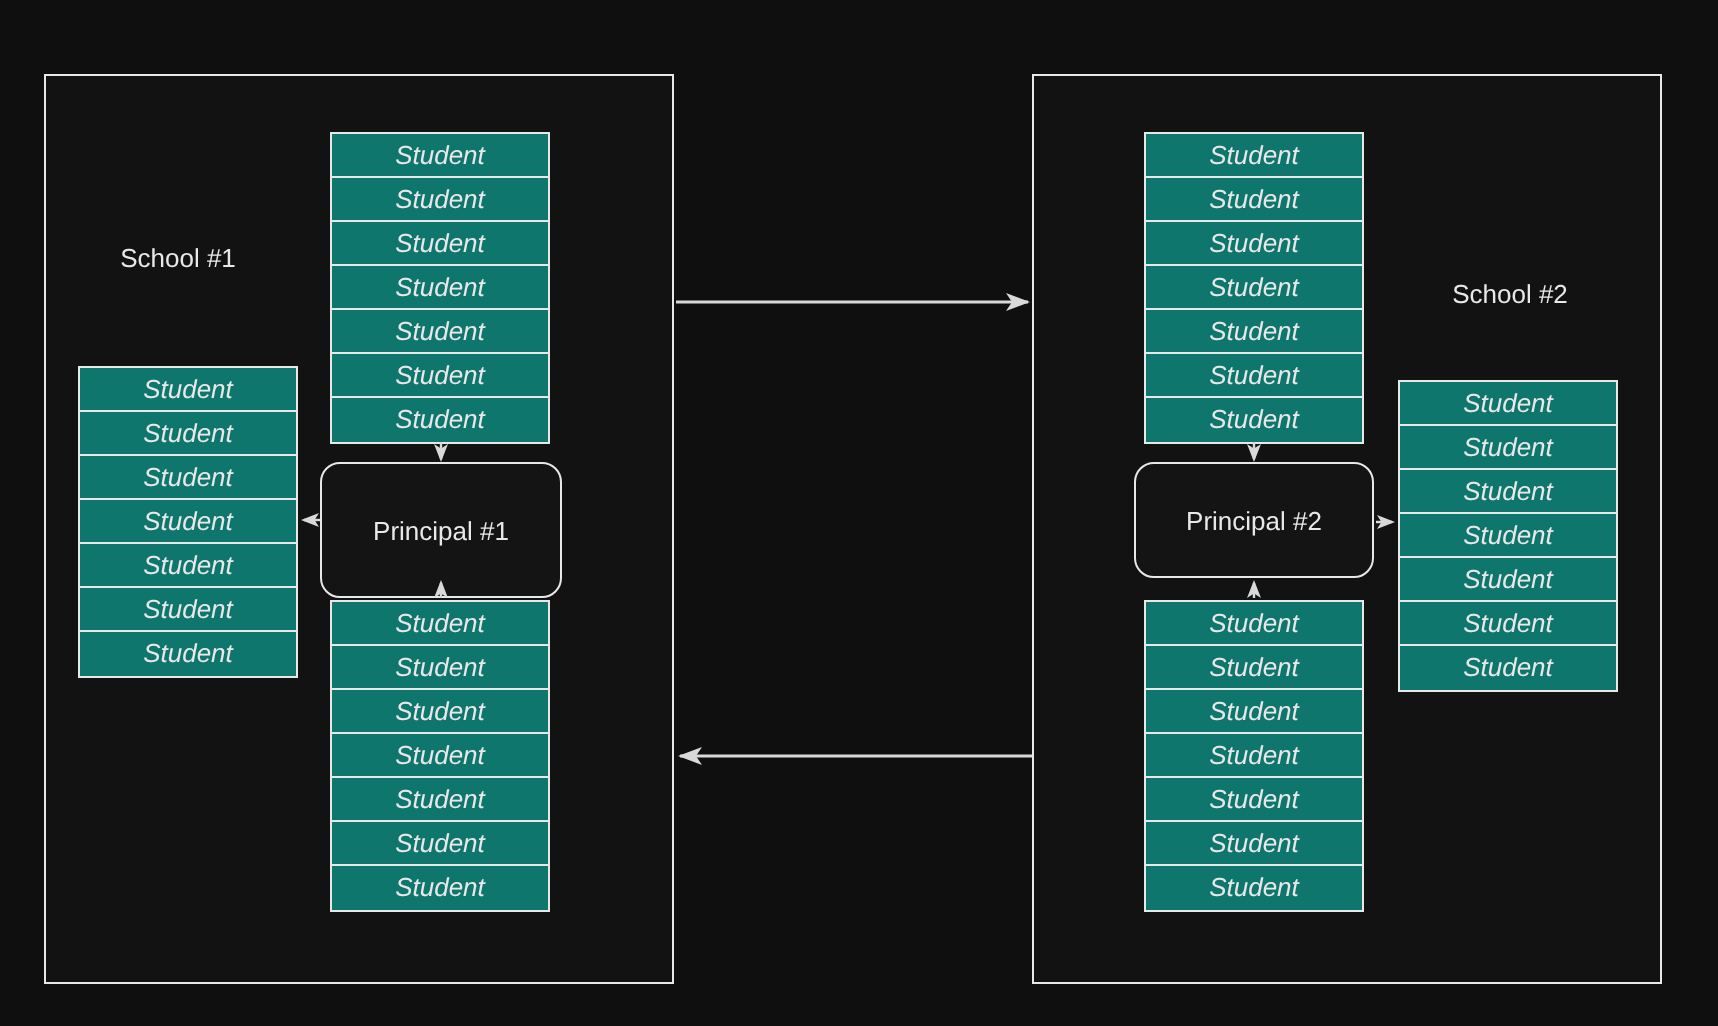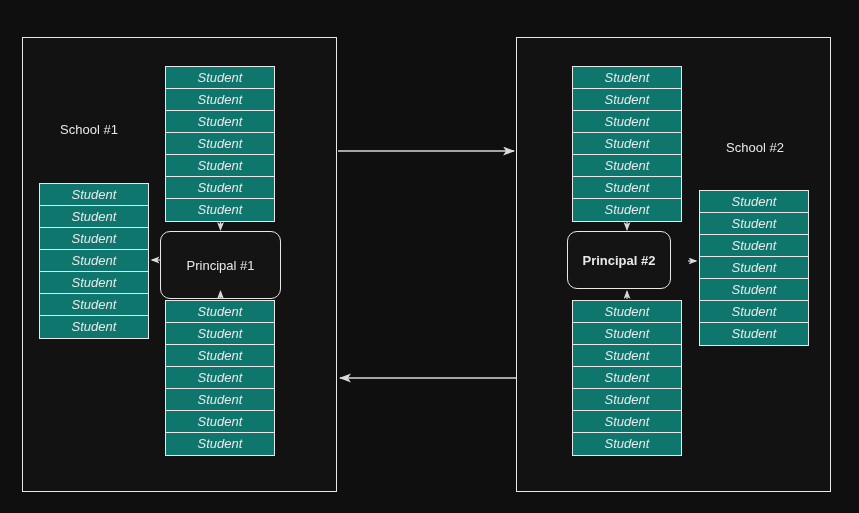--- a/index.html
+++ b/index.html
@@ -105,21 +105,21 @@
   <div class="stack" style="left:572px;top:300px;">
       <div class="row">Student</div>
       <div class="row">Student</div>
       <div class="row">Student</div>
       <div class="row">Student</div>
       <div class="row">Student</div>
       <div class="row">Student</div>
       <div class="row">Student</div>
     </div>
 
-  <div class="principal" style="left:567px;top:231px;width:104px;height:58px;font-weight:bold;">
+  <div class="principal" style="left:567px;top:231px;width:120px;height:58px;">
     <span>Principal #2</span>
   </div>
 
   <svg class="overlay" width="859" height="513">
     <defs>
       <marker id="arrL" markerWidth="13" markerHeight="10" refX="11" refY="4.5" orient="auto" markerUnits="userSpaceOnUse">
         <path d="M0,0 L12,4.5 L0,9 L3,4.5 Z" fill="#d9d9d9"></path>
       </marker>
       <marker id="arrS" markerWidth="10" markerHeight="8" refX="7.5" refY="3.5" orient="auto" markerUnits="userSpaceOnUse">
         <path d="M0,0 L9,3.5 L0,7 L2.2,3.5 Z" fill="#d9d9d9"></path>

